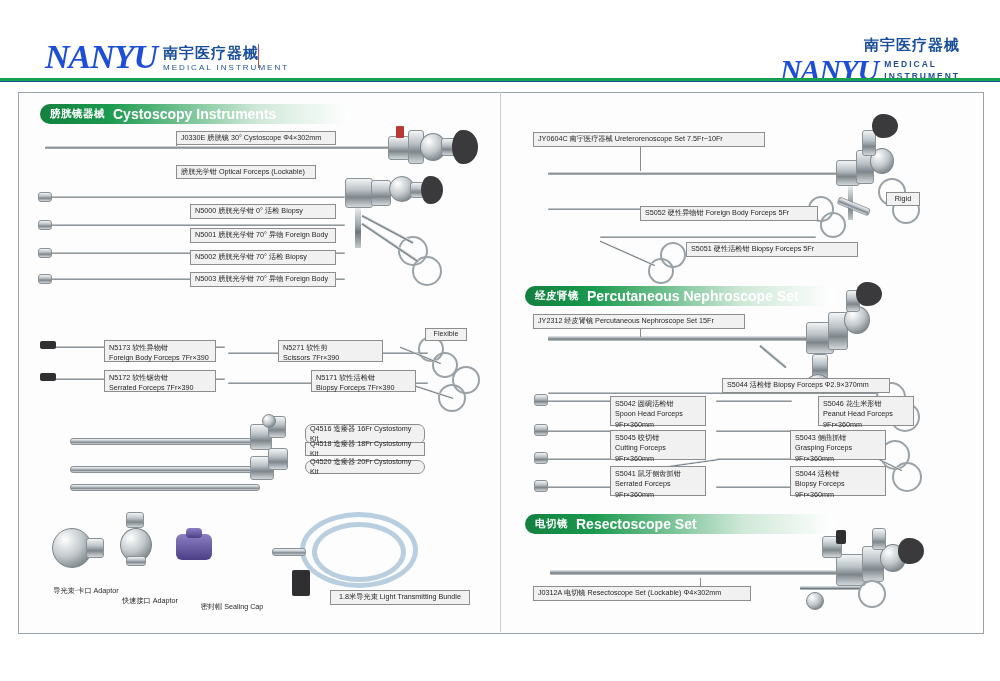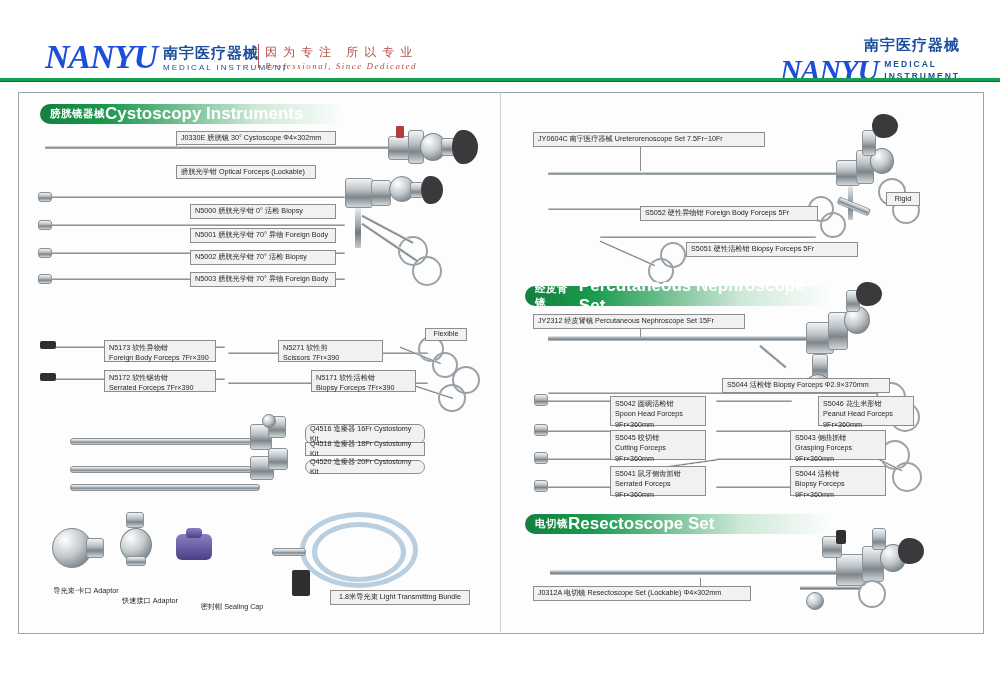--- a/index.html
+++ b/index.html
@@ -32,21 +32,21 @@
   
   .frame{position:absolute;left:18px;top:92px;width:964px;height:540px;
          border:1px solid #9aa3a8;background:#fdfdfd;}
   .center-line{position:absolute;left:500px;top:92px;width:1px;height:540px;background:#c8ced1;}
 
   
   .sect{position:absolute;height:20px;border-radius:10px;
         background:linear-gradient(to right,#13803f 0%,#1a9a4e 22%,#cfe8d8 70%,#ffffff 100%);
         display:flex;align-items:center;padding-left:10px;box-sizing:border-box;}
   .sect .cn{font-size:10.5px;color:#ffffff;font-weight:bold;letter-spacing:0.5px;}
-  .sect .en{font-size:17px;color:#ffffff;font-weight:bold;}
+  .sect .en{font-size:14px;color:#ffffff;font-weight:bold;margin-left:8px;}
 
   
   .lbl{position:absolute;background:#f1f1f1;border:1px solid #8d8d8d;
        font-size:7.2px;line-height:1.45;color:#231f20;padding:2px 4px;box-sizing:border-box;
        white-space:pre-line;}
   .lbl.c{display:flex;align-items:center;}
 
   
   .ln{position:absolute;background:#8a8a8a;height:1px;}
 
@@ -86,24 +86,20 @@
         <div class="nanyu-word">
           <span class="nanyu-n">NANYU</span>
         </div>
         <div class="logo-left-txt">
           <div class="cn-name">南宇医疗器械</div>
           <div class="cn-sub">MEDICAL INSTRUMENT</div>
         </div>
       </div>
     </div>
     <div class="tag-divider"></div>
-    <div class="tagline">
-      <div class="t1">因为专注 所以专业</div>
-      <div class="t2">Professional, Since Dedicated</div>
-    </div>
     <div class="logo-right">
       <div class="cn-name">南宇医疗器械</div>
       <div style="display:flex;align-items:flex-end;justify-content:flex-end;gap:6px;">
         <div class="logo-right-word"><span class="nanyu-n">NANYU</span></div>
         <div style="text-align:left;padding-bottom:3px;">
           <div class="lr-sub">MEDICAL</div>
           <div class="lr-sub">INSTRUMENT</div>
         </div>
       </div>
     </div>

